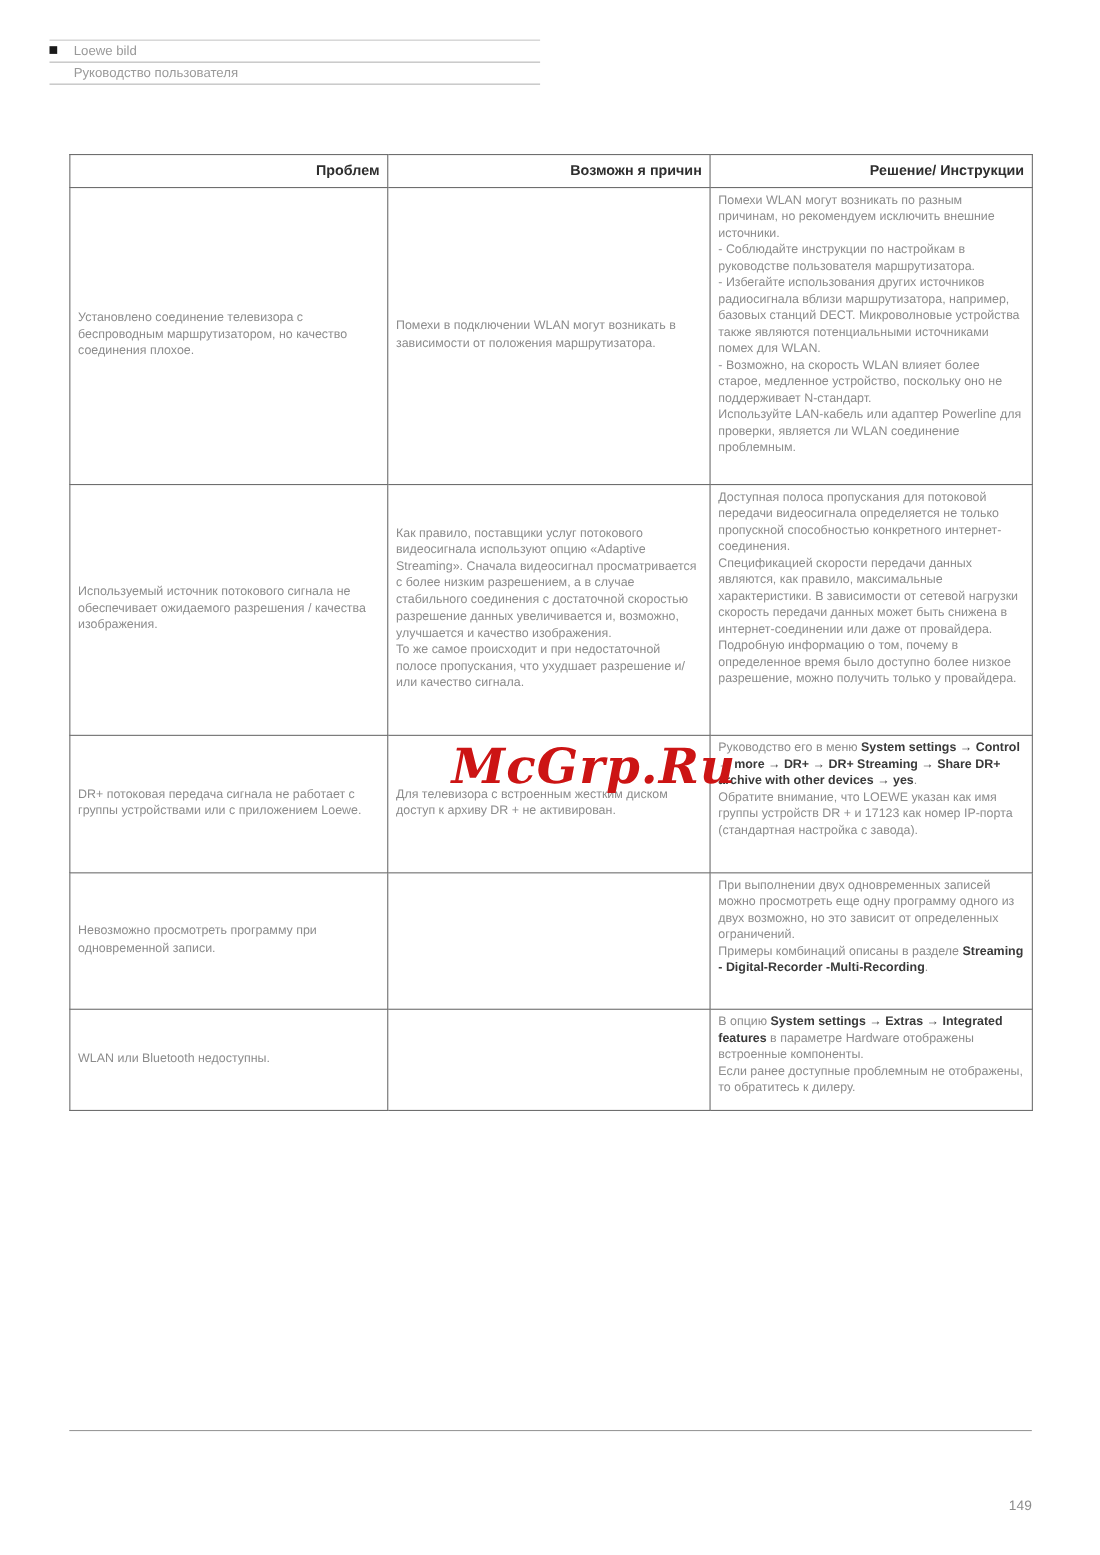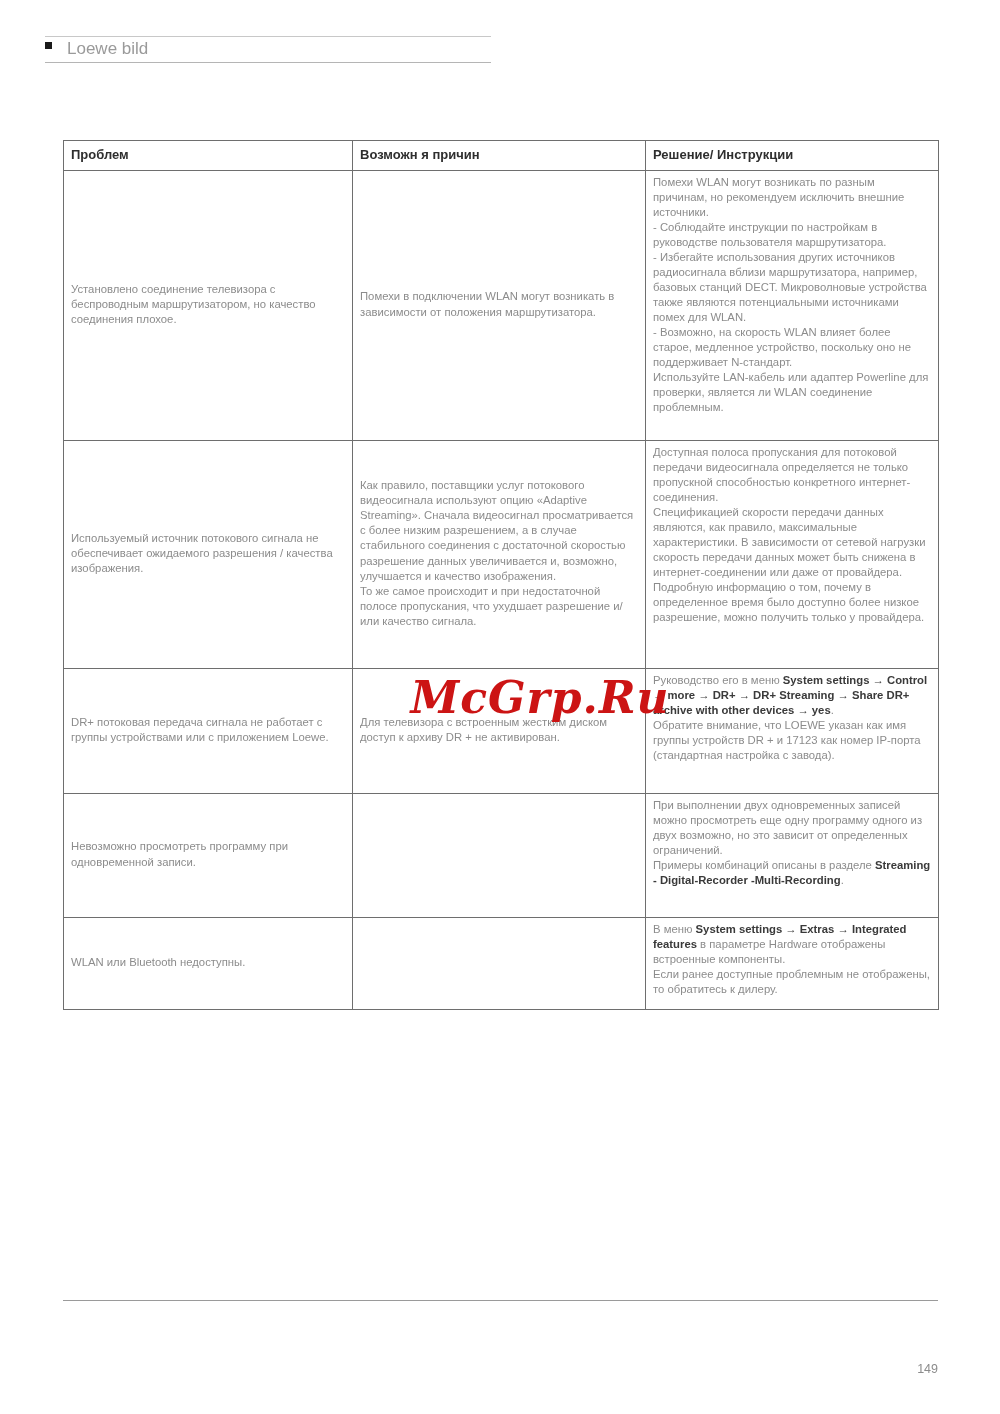--- a/index.html
+++ b/index.html
@@ -12,21 +12,21 @@
   }
 
   
   .doc-header {
     position:absolute; left:45px; top:36px; width:446px;
   }
   .doc-header .hdr-line {
     position:relative;
     padding:2px 0 3px 22px;
     border-bottom:1px solid #b5b5b5;
-    font-size:17px; color:#9a9a9a;
+    font-size:12px; color:#9a9a9a;
   }
   .doc-header .hdr-line:first-child { border-top:1px solid #c8c8c8; }
   .doc-header .hdr-line.dark {
     color:#4a4a4a; border-bottom:1px solid #8a8a8a;
   }
   .hdr-bullet {
     position:absolute; left:0; top:5px;
     width:7px; height:7px; background:#1a1a1a;
     display:inline-block;
   }
@@ -42,21 +42,21 @@
   .trouble-table col.c3 { width:293px; }
   .trouble-table th, .trouble-table td {
     border:1px solid #6e6e6e;
     padding:4px 7px 6px 7px;
     white-space:pre-line;
     overflow:hidden;
   }
   .trouble-table th {
     height:30px;
     font-size:13px; font-weight:bold; color:#2e2e2e;
-    text-align:left; vertical-align:middle;
+    text-align:right; vertical-align:middle;
     white-space:normal;
   }
   .trouble-table td.cell-problem,
   .trouble-table td.cell-cause { vertical-align:middle; }
   .trouble-table td.cell-solution { vertical-align:top; }
   .trouble-table .bold { font-weight:bold; color:#3a3a3a; }
 
   
   .watermark {
     position:absolute; left:50%; top:672px;
@@ -77,20 +77,23 @@
     font-size:12.5px; color:#8c8c8c;
   }
 </style>
 </head>
 <body>
 
 <div class="doc-header">
   <div class="hdr-line">
     <span class="hdr-bullet"></span>
     <span>Loewe bild</span>
+  </div>
+  <div class="hdr-line">
+    <span>Руководство пользователя</span>
   </div>
 </div>
 
 <table class="trouble-table">
   <colgroup>
       <col class="c1">
       <col class="c2">
       <col class="c3">
     </colgroup>
   <thead>
@@ -126,21 +129,21 @@
     </tr>
     <tr style="height:124px;">
       <td class="cell-problem"><span>Невозможно просмотреть программу при одновременной записи.</span></td>
       <td class="cell-cause"></td>
       <td class="cell-solution"><span>При выполнении двух одновременных записей можно просмотреть еще одну программу одного из двух возможно, но это зависит от определенных ограничений.
 Примеры комбинаций описаны в разделе </span><span class="bold">Streaming - Digital-Recorder -Multi-Recording</span><span>.</span></td>
     </tr>
     <tr style="height:92px;">
       <td class="cell-problem"><span>WLAN или Bluetooth недоступны.</span></td>
       <td class="cell-cause"></td>
-      <td class="cell-solution"><span>В меню </span><span class="bold">System settings → Extras → Integrated features</span><span> в параметре Hardware отображены встроенные компоненты.
+      <td class="cell-solution"><span>В опцию </span><span class="bold">System settings → Extras → Integrated features</span><span> в параметре Hardware отображены встроенные компоненты.
 Если ранее доступные проблемным не отображены, то обратитесь к дилеру.</span></td>
     </tr>
   </tbody>
 </table>
 
 <div class="watermark" style="color: rgb(204, 20, 20);">McGrp.Ru</div>
 
 <div class="bottom-rule"></div>
 <div class="page-number">149</div>
 

